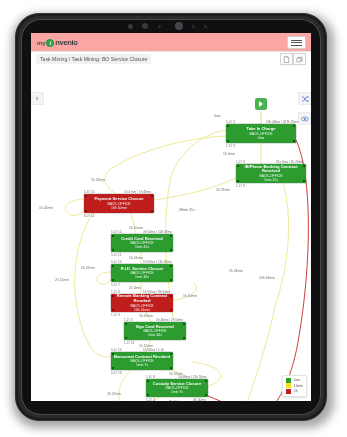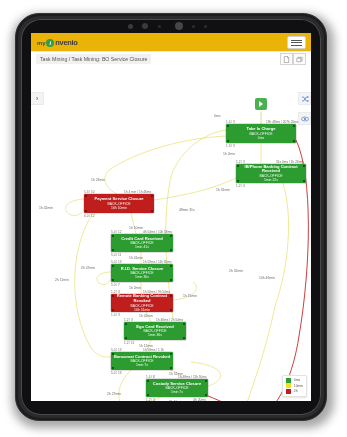--- a/index.html
+++ b/index.html
@@ -26,21 +26,21 @@
   .cam.c3{ left:38px; top:3px; width:3px; height:3px; background:#2e2e30;}
   .cam.c4{ left:55px; top:0px; width:8px; height:8px; background:#45454a;}
   .cam.c5{ left:72px; top:3px; width:3px; height:3px; background:#2e2e30;}
   .cam.c6{ left:84px; top:3px; width:3px; height:3px; background:#2e2e30;}
 
   
   .screen{ position:absolute; left:31px; top:33px; width:280px; height:368px;
      background:#ffffff; overflow:hidden; }
 
   
-  .app-header{ position:relative; height:19px; background:#eab308;
+  .app-header{ position:relative; height:19px; background:#fca5a5;
      border-bottom:1px solid #e6e6e6; }
   .logo{ position:absolute; left:6px; top:4px; height:11px;
      display:flex; align-items:center; }
   .logo .my{ font-size:6px; font-weight:bold; color:#4a4a4a; letter-spacing:-.2px; }
   .logo .ibadge{ width:8px; height:8px; border-radius:50%; background:#2f9e44;
      color:#fff; font-size:6px; font-weight:bold; line-height:8px;
      text-align:center; margin:0 1px; font-style:italic; }
   .logo .rest{ font-size:7.5px; font-weight:bold; color:#3d3d3d; letter-spacing:-.3px; }
 
   .hamburger{ position:absolute; right:5px; top:3px; width:19px; height:13px;

